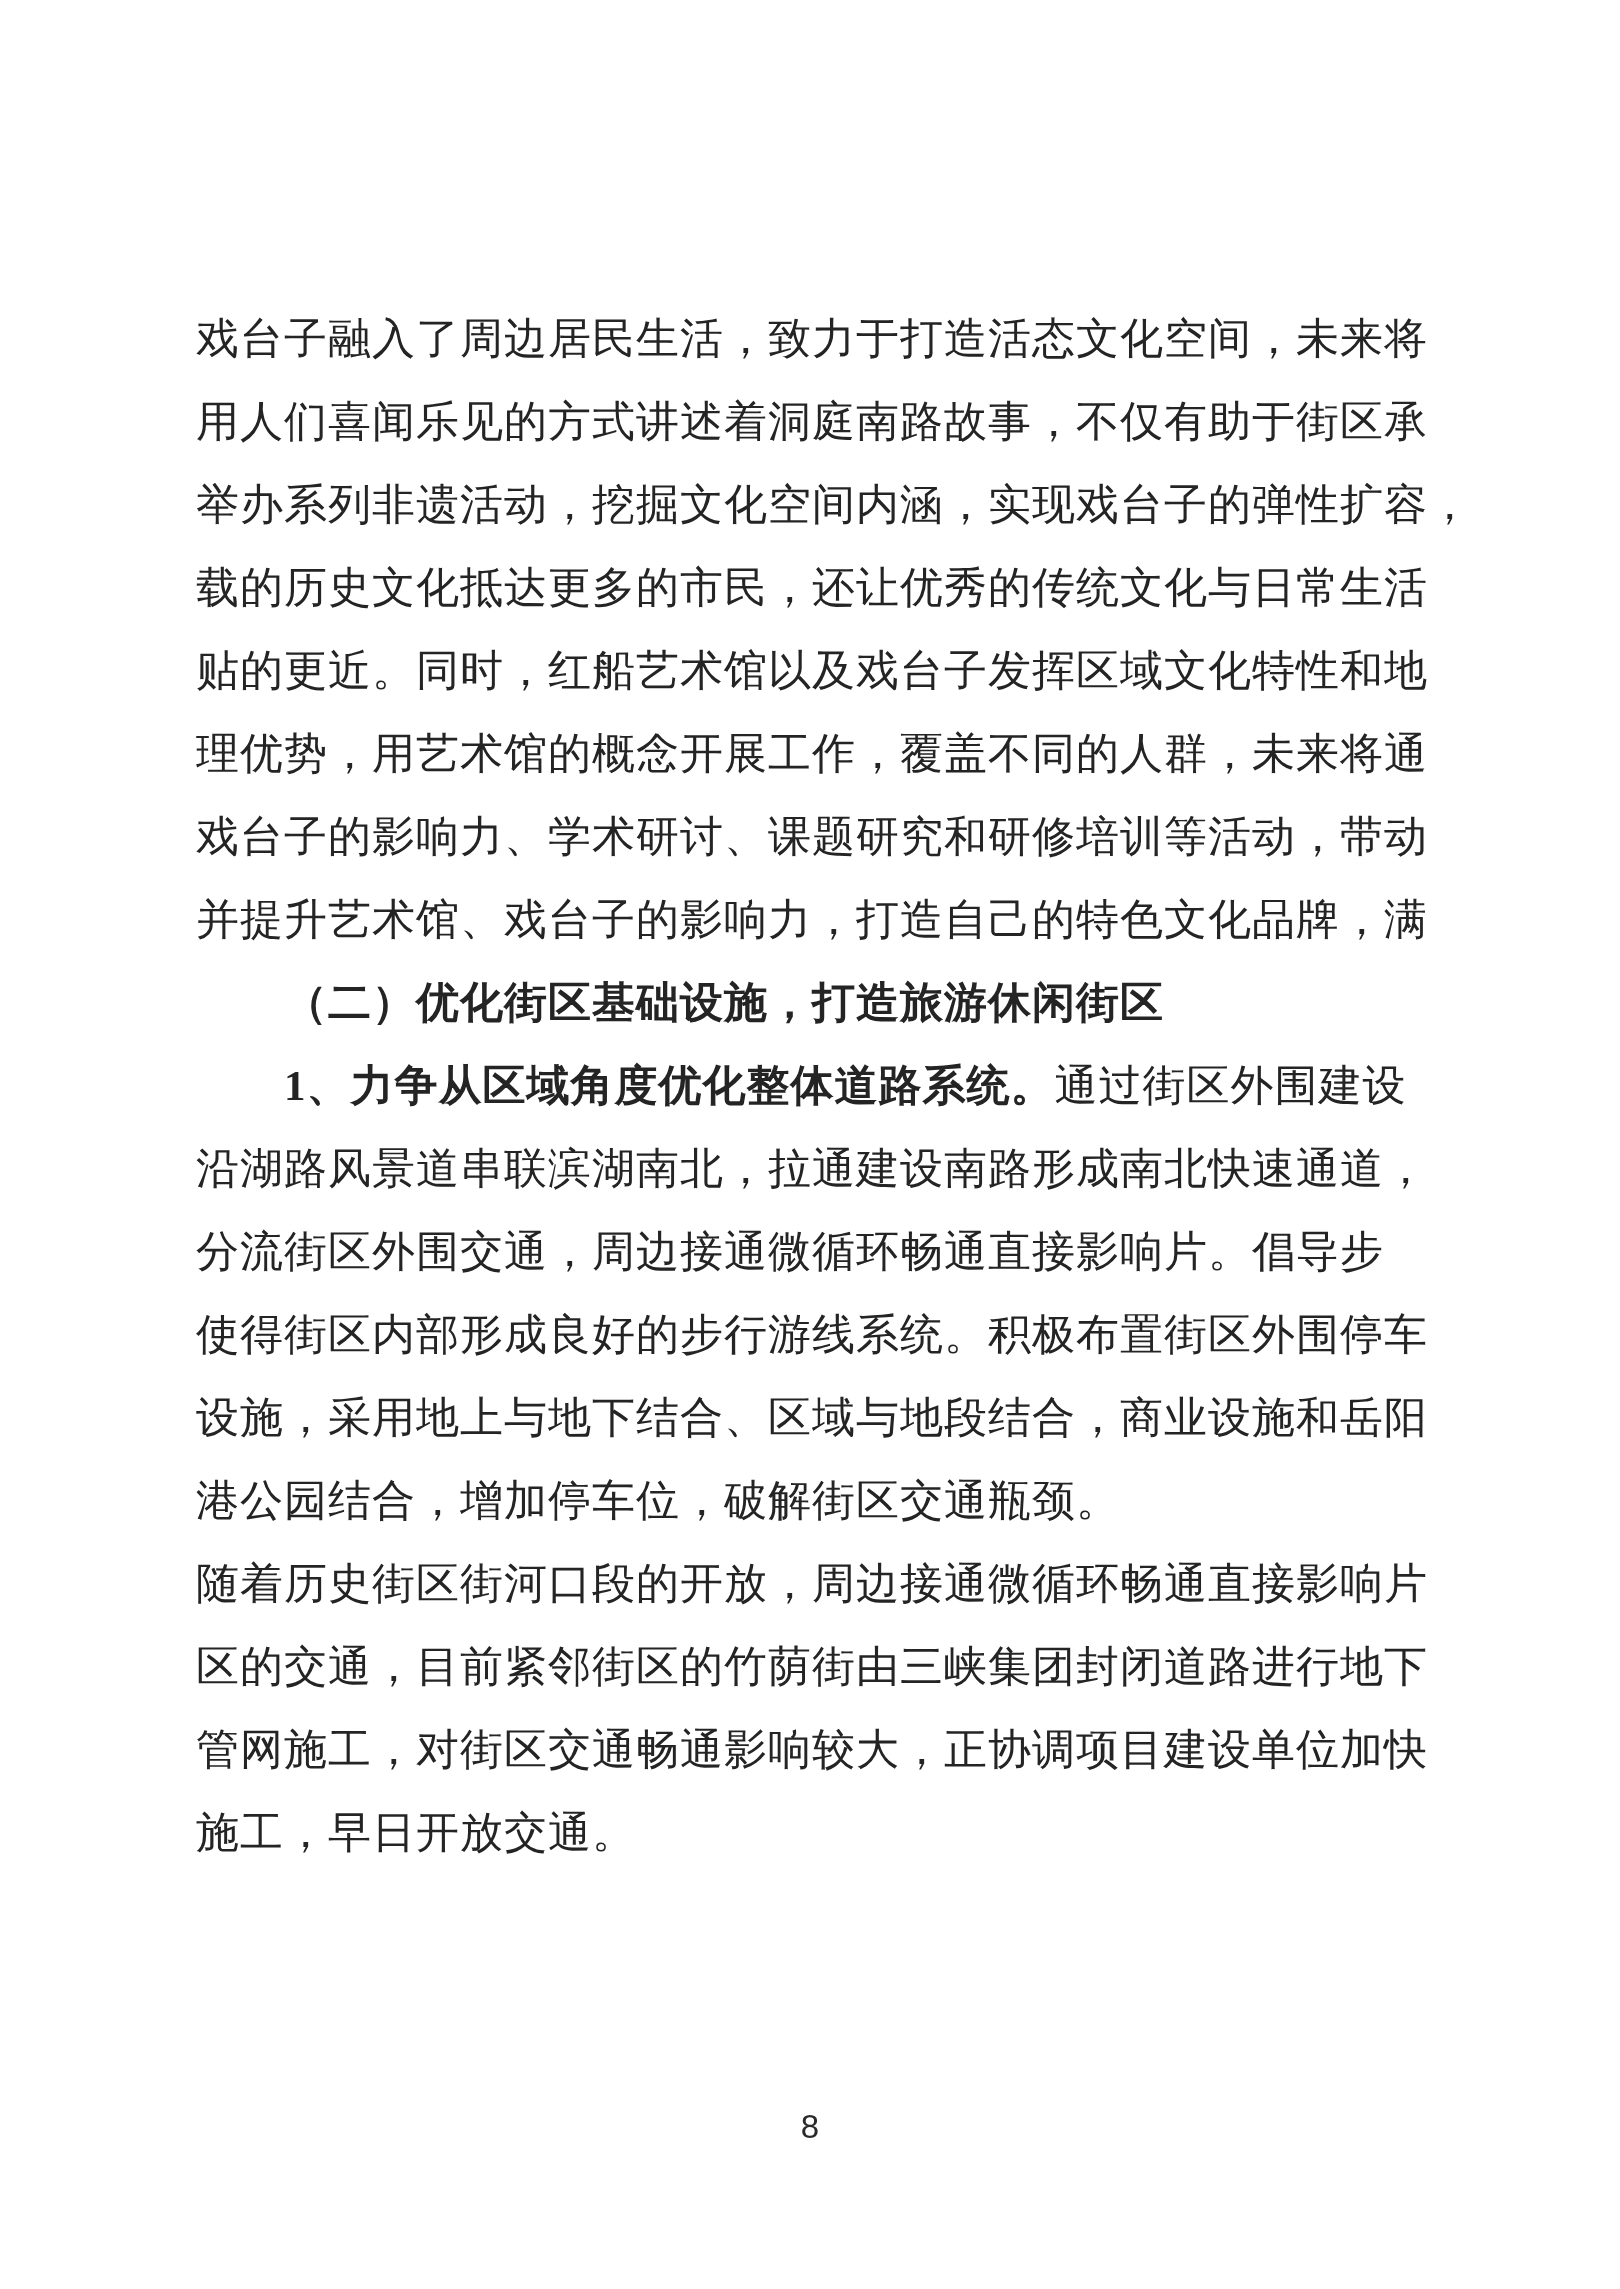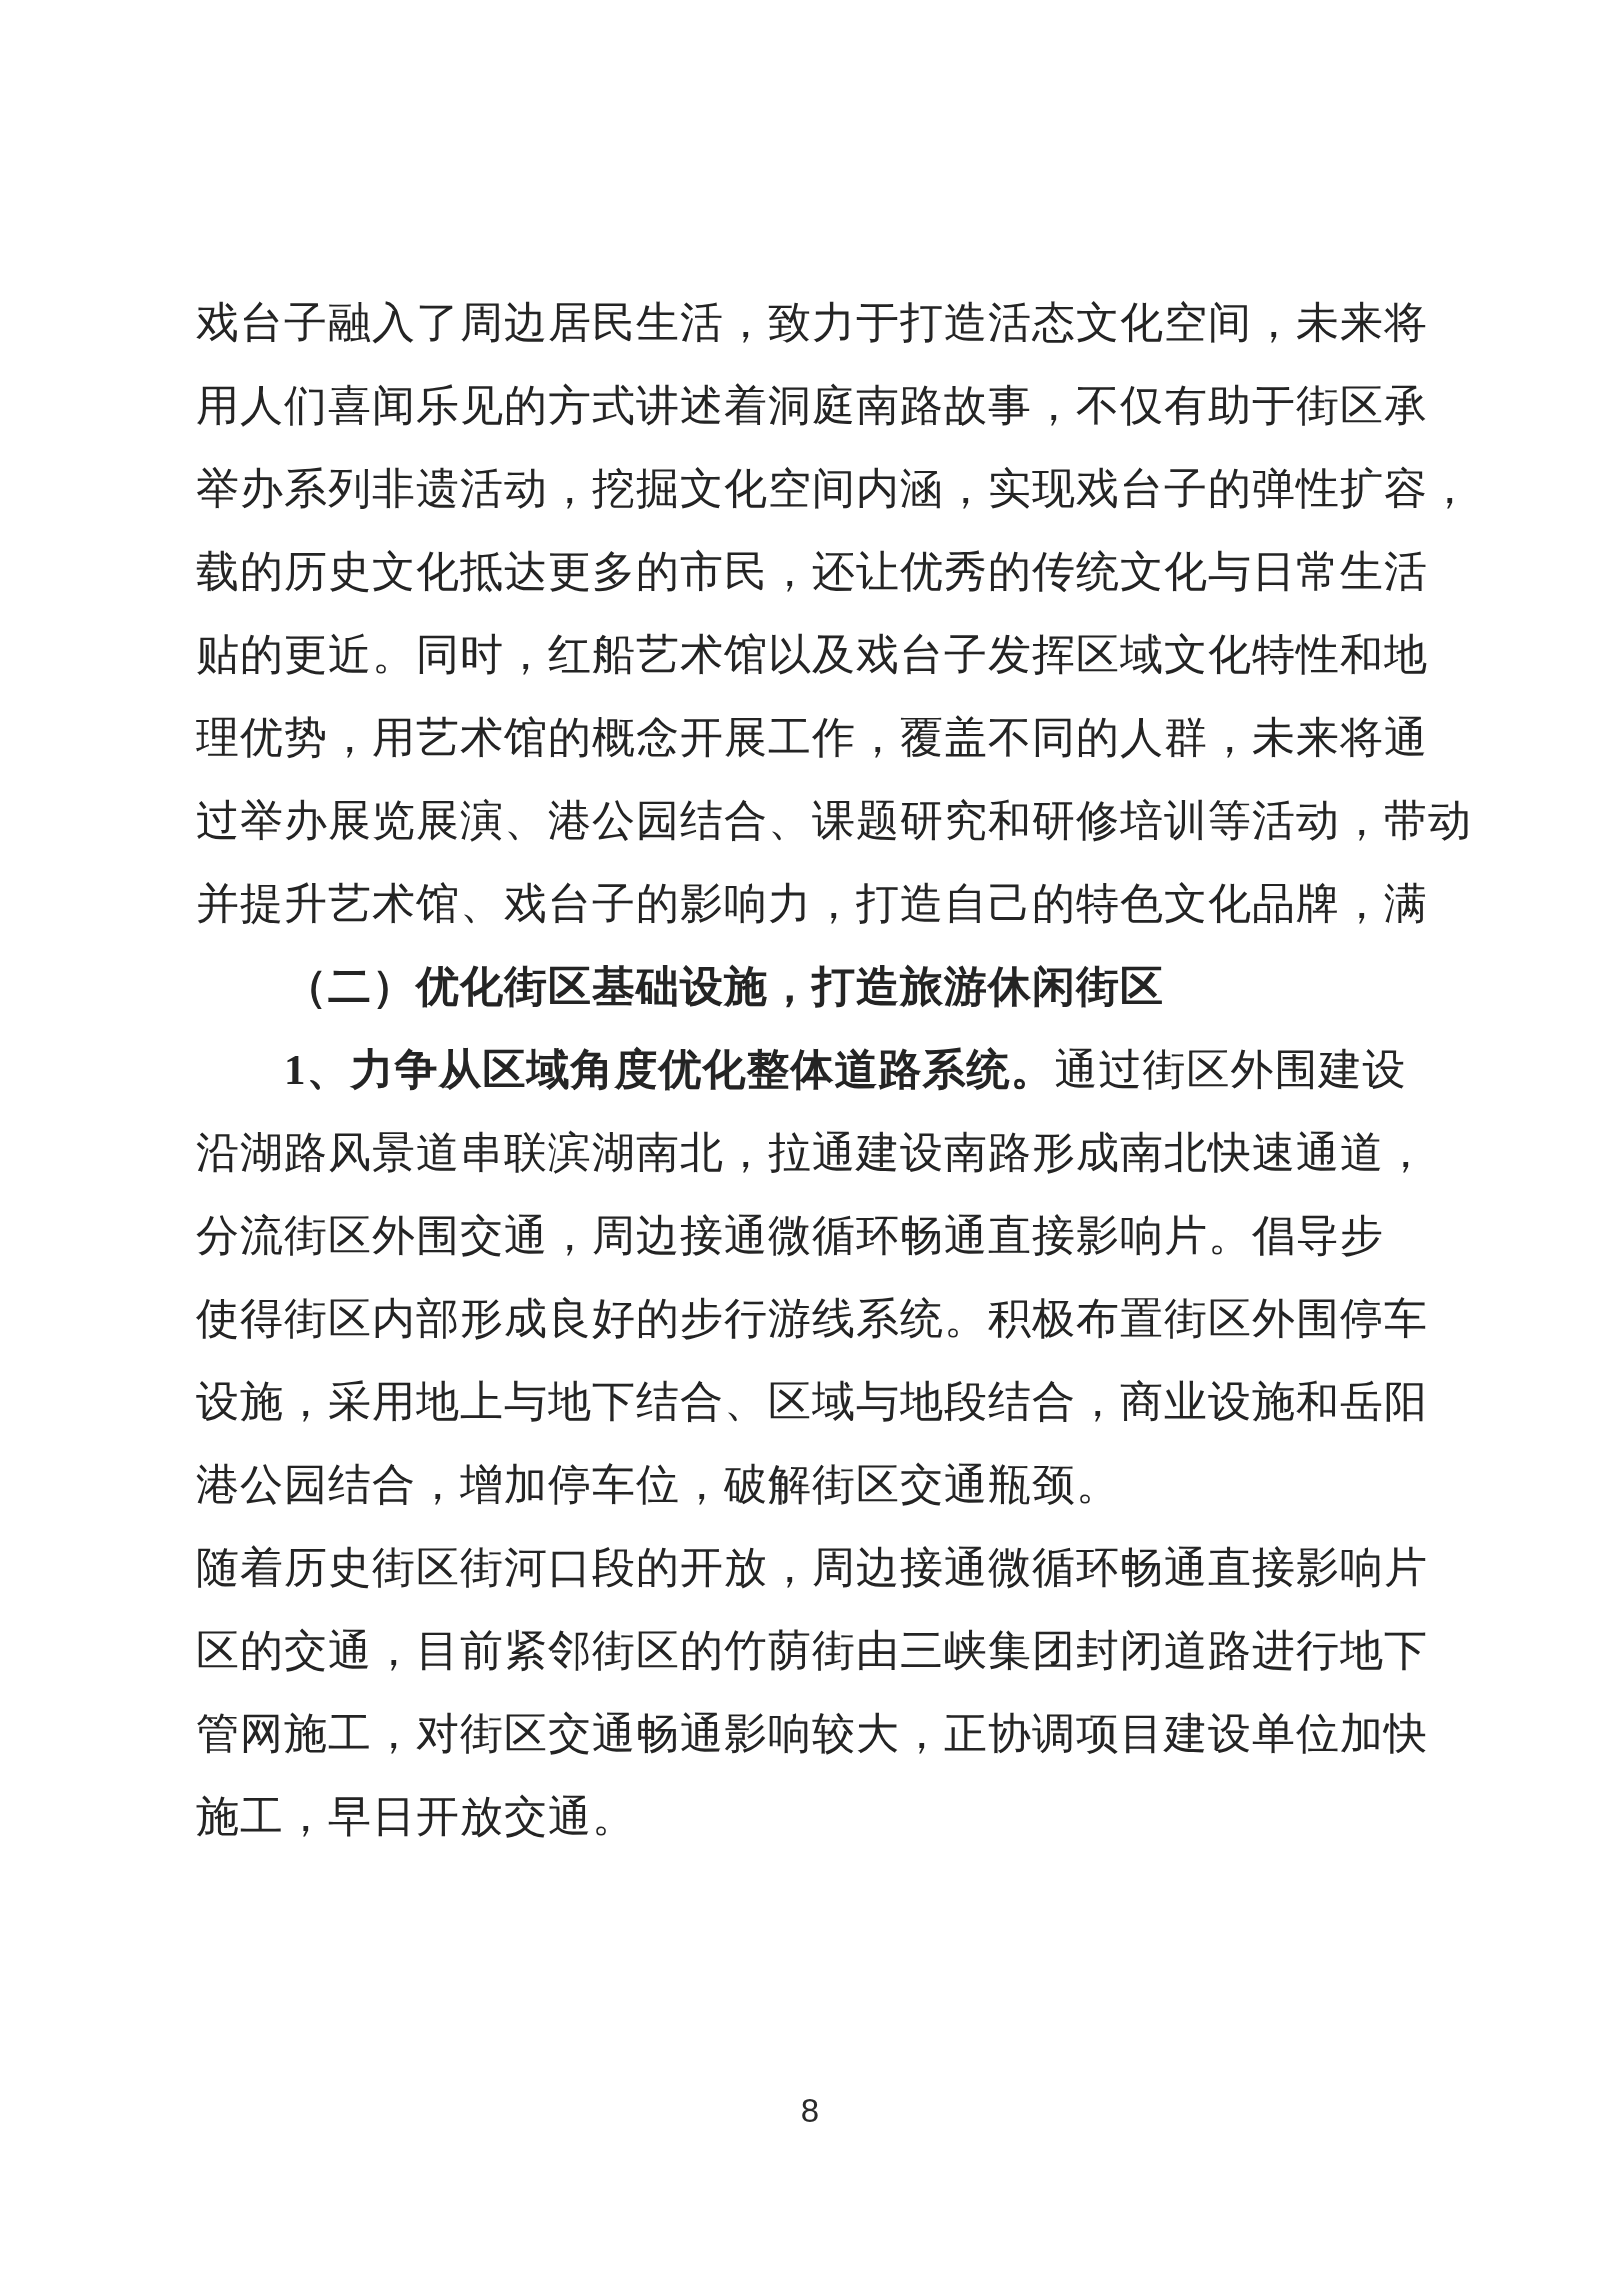--- a/index.html
+++ b/index.html
@@ -12,20 +12,21 @@
     height: 2290px;
     position: relative;
     font-family: "Liberation Serif", "DejaVu Serif", serif;
     color: #242424;
     overflow: hidden;
   }
   .doc-page {
     position: absolute;
     inset: 0;
     background: #ffffff;
+    margin-top: 16px;
   }
   .text-block {
     position: absolute;
     left: 196px;
     top: 281px;
     width: 1237px;
   }
   .line {
     height: 83px;
     line-height: 83px;
@@ -66,21 +67,21 @@
 
 <div class="doc-page">
   <div class="text-block">
 
     <div class="line">戏台子融入了周边居民生活，致力于打造活态文化空间，未来将</div>
     <div class="line">用人们喜闻乐见的方式讲述着洞庭南路故事，不仅有助于街区承</div>
     <div class="line">举办系列非遗活动，挖掘文化空间内涵，实现戏台子的弹性扩容，</div>
     <div class="line">载的历史文化抵达更多的市民，还让优秀的传统文化与日常生活</div>
     <div class="line">贴的更近。同时，红船艺术馆以及戏台子发挥区域文化特性和地</div>
     <div class="line">理优势，用艺术馆的概念开展工作，覆盖不同的人群，未来将通</div>
-    <div class="line">过举办展览展演、港公园结合、课题研究和研修培训等活动，带动</div>
+    <div class="line">戏台子的影响力、学术研讨、课题研究和研修培训等活动，带动</div>
     <div class="line">并提升艺术馆、戏台子的影响力，打造自己的特色文化品牌，满</div>
 
     <div class="line heading indent">（二）优化街区基础设施，打造旅游休闲街区</div>
 
     <div class="line indent"><span class="bold-run">1、力争从区域角度优化整体道路系统。</span><span>通过街区外围建设</span></div>
 
     <div class="line">沿湖路风景道串联滨湖南北，拉通建设南路形成南北快速通道，</div>
     <div class="line">分流街区外围交通，周边接通微循环畅通直接影响片。倡导步</div>
     <div class="line">使得街区内部形成良好的步行游线系统。积极布置街区外围停车</div>
     <div class="line">设施，采用地上与地下结合、区域与地段结合，商业设施和岳阳</div>

